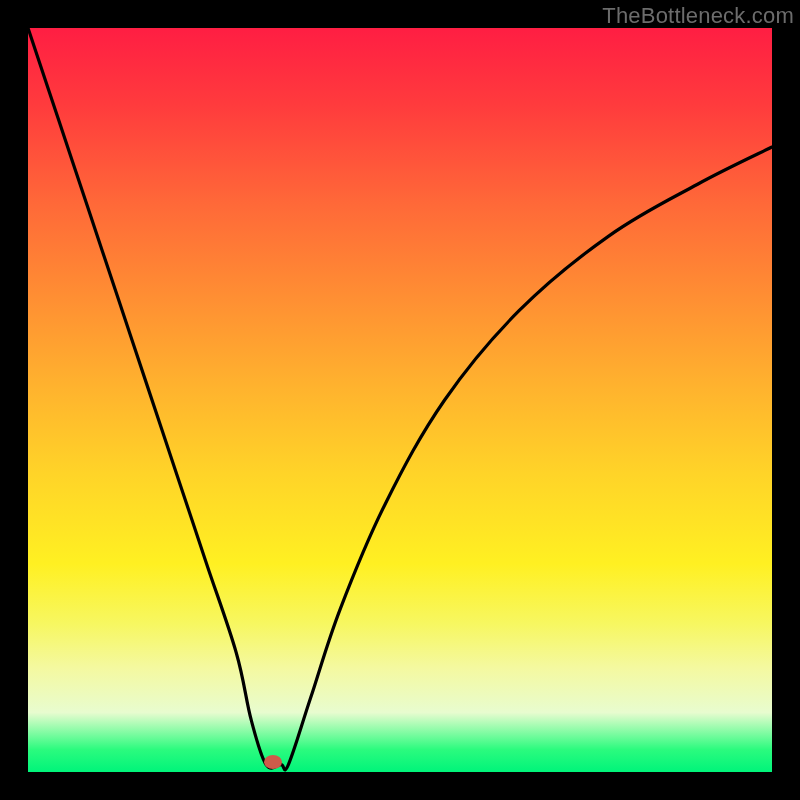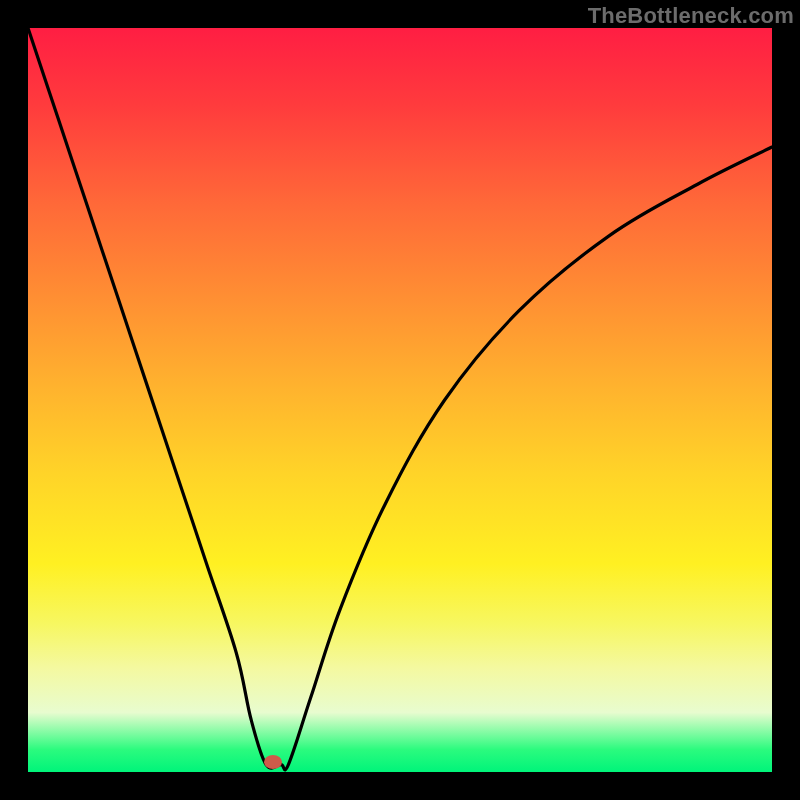--- a/index.html
+++ b/index.html
@@ -41,21 +41,21 @@
       #00f47a 100%
     );
   }
   .watermark {
     position: absolute;
     top: 3px;
     right: 6px;
     color: #6c6c6c;
     font-size: 22px;
     letter-spacing: 0.2px;
-    font-weight: 700;
+    font-weight: 400;
     z-index: 20;
     user-select: none;
   }
   svg.curve {
     position: absolute;
     left: 0;
     top: 0;
     width: 744px;
     height: 744px;
     z-index: 10;

